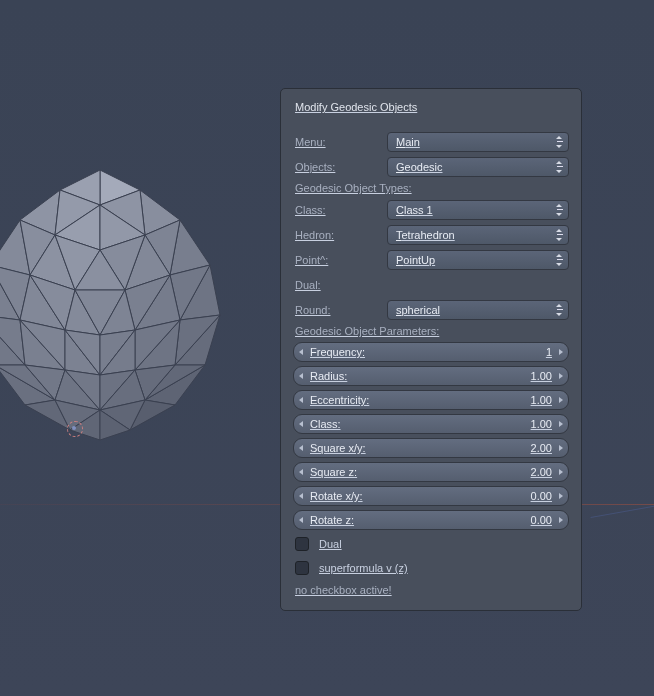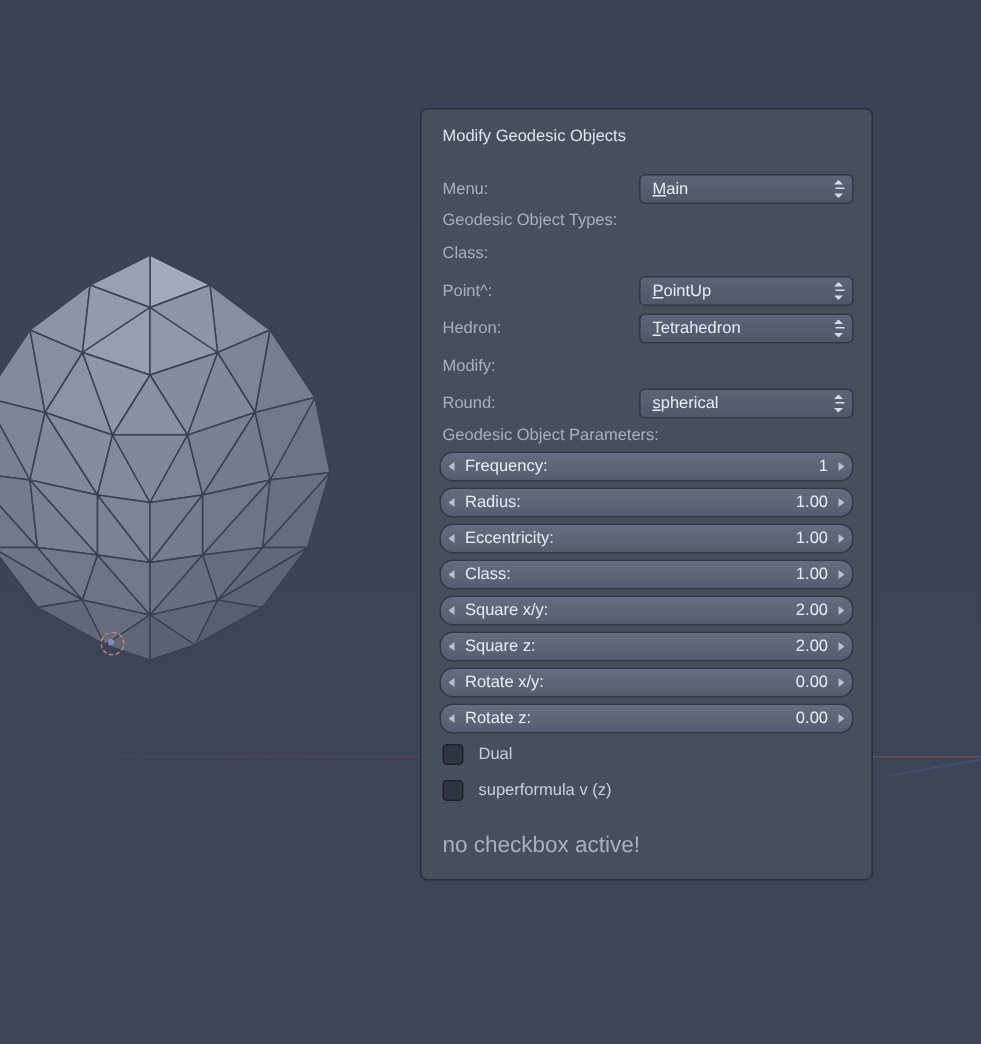--- a/index.html
+++ b/index.html
@@ -67,39 +67,39 @@
   left: 8px;
   top: 8px;
   width: 4px;
   height: 4px;
   background: #8090c0;
   border-radius: 50%;
 }
 .panel {
   position: absolute;
   left: 280px;
-  top: 72px;
+  top: 88px;
   width: 302px;
   background: #484f5c;
   border: 1px solid #2a2f38;
   border-radius: 5px;
   padding: 12px 12px 14px 12px;
+  text-decoration: underline;
 }
 .panel-title {
   color: #e0e4ec;
   font-size: 11px;
   margin-bottom: 18px;
   padding-left: 2px;
 }
 .row {
   display: flex;
   align-items: center;
   margin-bottom: 4px;
   height: 21px;
-  gap: 39px;
 }
 .row-label {
   width: 94px;
   color: #a8b0c0;
   font-size: 11px;
   padding-left: 2px;
 }
 .dropdown {
   flex: 1;
   height: 20px;
@@ -202,22 +202,22 @@
   border-radius: 3px;
   margin-right: 10px;
   cursor: pointer;
 }
 .checkbox-label {
   color: #c8d0e0;
   font-size: 11px;
 }
 .status-text {
   color: #a8b0c0;
-  font-size: 15px;
-  margin-top: 18px;
+  font-size: 11px;
+  margin-top: 6px;
   padding-left: 2px;
 }
 .underline-letter { text-decoration: underline; }
 </style>
 </head>
 <body>
 
 <div class="viewport">
   <div class="axis-line-x"></div>
   <div class="axis-line-z"></div>
@@ -298,42 +298,53 @@
 <div class="panel">
   <div class="panel-title">Modify Geodesic Objects</div>
 
   <div class="row">
     <div class="row-label">Menu:</div>
     <div class="dropdown">
         <span><span class="underline-letter">M</span>ain</span>
         <span class="upd"></span>
       </div>
   </div>
+  <div class="row">
+    <div class="row-label">Objects:</div>
+    <div class="dropdown">
+        <span><span class="underline-letter">G</span>eodesic</span>
+        <span class="upd"></span>
+      </div>
+  </div>
 
   <div class="section-header">Geodesic Object Types:</div>
 
   <div class="row">
     <div class="row-label">Class:</div>
+    <div class="dropdown">
+        <span><span class="underline-letter">C</span>lass 1</span>
+        <span class="upd"></span>
+      </div>
+  </div>
+  <div class="row">
+    <div class="row-label">Hedron:</div>
+    <div class="dropdown">
+        <span><span class="underline-letter">T</span>etrahedron</span>
+        <span class="upd"></span>
+      </div>
   </div>
   <div class="row">
     <div class="row-label">Point^:</div>
     <div class="dropdown">
         <span><span class="underline-letter">P</span>ointUp</span>
         <span class="upd"></span>
       </div>
   </div>
   <div class="row">
-    <div class="row-label">Hedron:</div>
-    <div class="dropdown">
-        <span><span class="underline-letter">T</span>etrahedron</span>
-        <span class="upd"></span>
-      </div>
-  </div>
-  <div class="row">
-    <div class="row-label">Modify:</div>
+    <div class="row-label">Dual:</div>
   </div>
   <div class="row">
     <div class="row-label">Round:</div>
     <div class="dropdown">
         <span><span class="underline-letter">s</span>pherical</span>
         <span class="upd"></span>
       </div>
   </div>
 
   <div class="section-header">Geodesic Object Parameters:</div>

